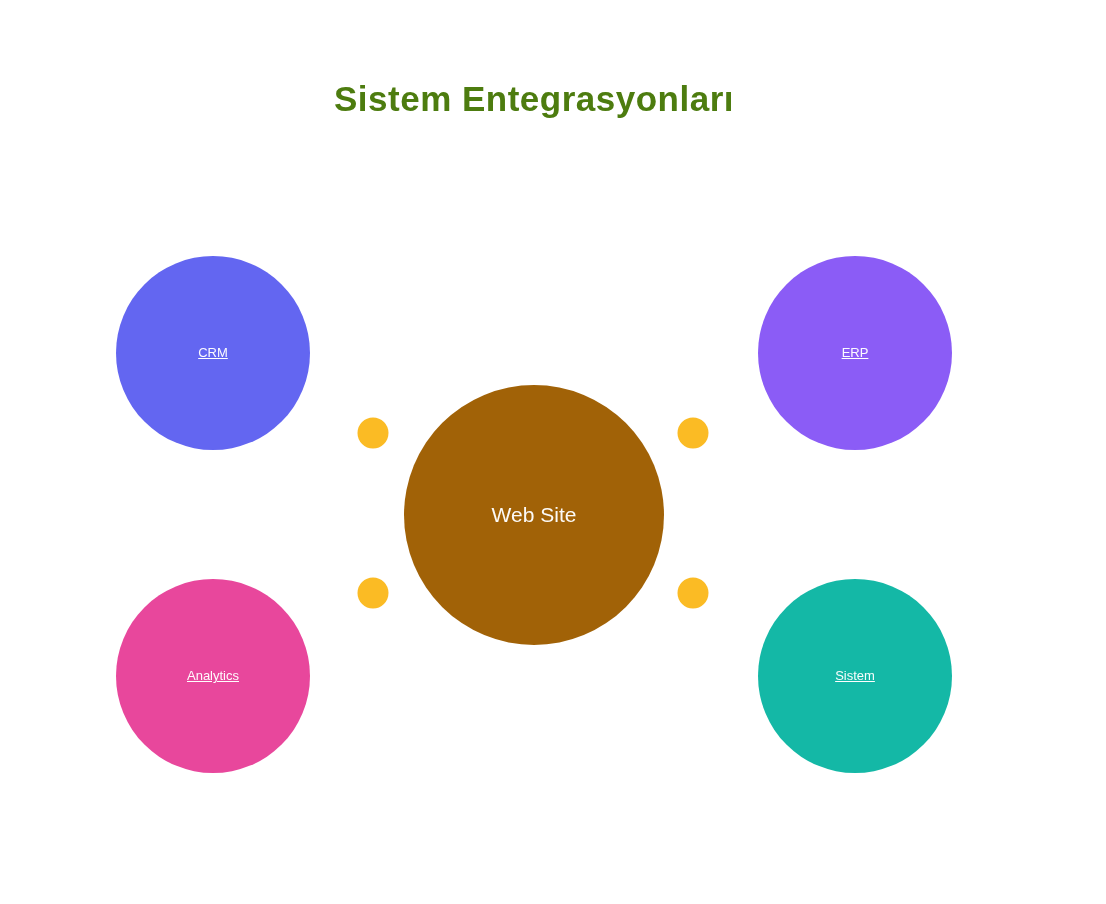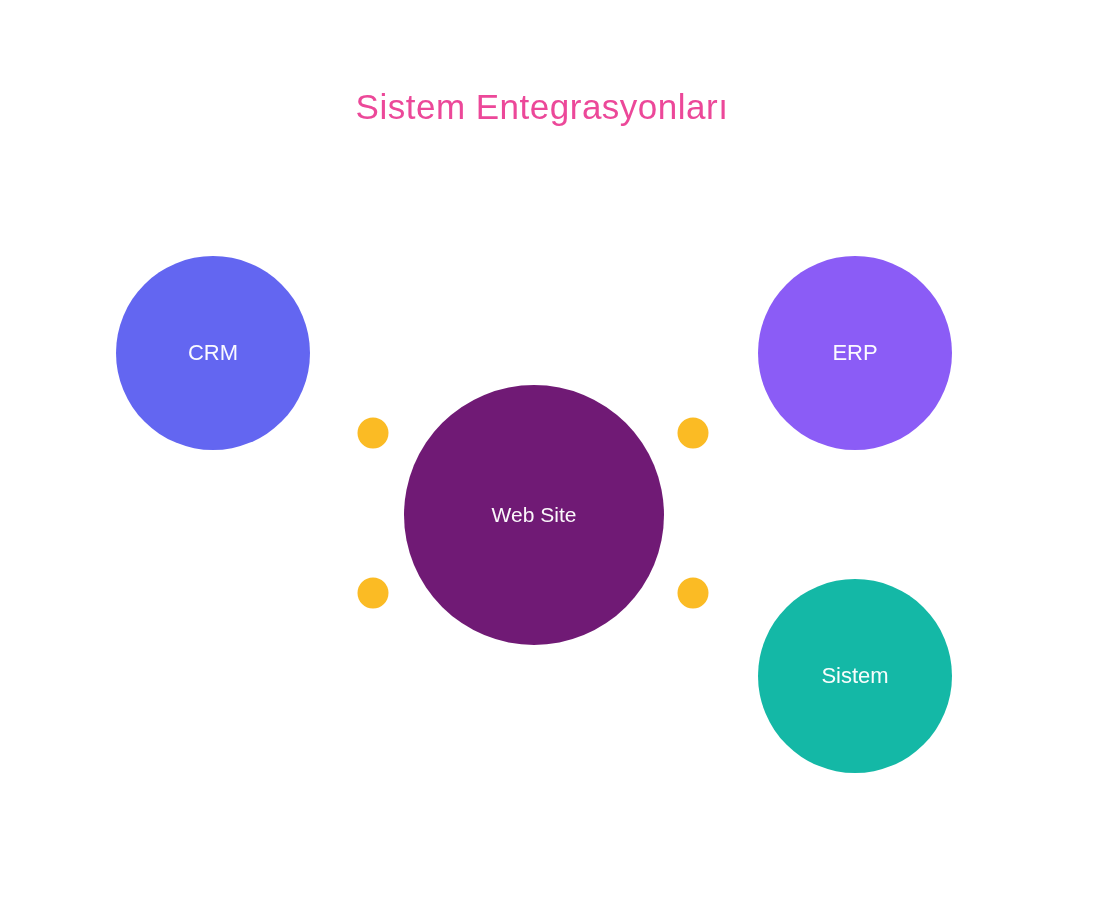--- a/index.html
+++ b/index.html
@@ -13,24 +13,24 @@
     width: 1106px;
     height: 904px;
     background: #ffffff;
     overflow: hidden;
   }
   .title {
     position: absolute;
     left: 534px;
     top: 99px;
     transform: translate(-50%, -50%);
-    margin: 8px;
+    margin: 0;
     font-size: 35px;
-    font-weight: 400;
-    color: #ec4899;
+    font-weight: 700;
+    color: #4d7c0f;
     letter-spacing: 0.5px;
     white-space: nowrap;
   }
   .node {
     position: absolute;
     transform: translate(-50%, -50%);
     border-radius: 50%;
     display: flex;
     align-items: center;
     justify-content: center;
@@ -40,21 +40,22 @@
   .node-center {
     left: 534px;
     top: 515px;
     width: 260px;
     height: 260px;
     font-size: 21px;
   }
   .node-sat {
     width: 194px;
     height: 194px;
-    font-size: 22px;
+    font-size: 13px;
+    text-decoration: underline;
   }
   .node-crm       { left: 213px; top: 353px; }
   .node-erp       { left: 855px; top: 353px; justify-content: center; }
   .node-analytics { left: 213px; top: 676px; }
   .node-payment   { left: 855px; top: 676px; }
   .node-label {
     color: rgba(255, 255, 255, 0.97);
     line-height: 1.2;
   }
   .dot {
@@ -69,32 +70,35 @@
   .dot-bl { left: 373px; top: 593px; }
   .dot-br { left: 693px; top: 593px; }
 </style>
 </head>
 <body>
 
 <div class="canvas">
 
   <h1 class="title">Sistem Entegrasyonları</h1>
 
-  <div class="node node-center" style="background: #701a75;">
+  <div class="node node-center" style="background: #a16207;">
     <span class="node-label">Web Site</span>
   </div>
 
   <div class="node node-sat node-crm" style="background: rgb(99, 102, 241);">
     <span class="node-label">CRM</span>
   </div>
 
   <div class="node node-sat node-erp" style="background: rgb(139, 92, 246);">
     <span class="node-label">ERP</span>
   </div>
 
+  <div class="node node-sat node-analytics" style="background: rgb(232, 71, 156);">
+    <span class="node-label">Analytics</span>
+  </div>
 
   <div class="node node-sat node-payment" style="background: rgb(20, 184, 166);">
     <span class="node-label">Sistem</span>
   </div>
 
   <div class="dot dot-tl" style="background: rgb(251, 187, 36);"></div>
 
   <div class="dot dot-tr" style="background: rgb(251, 187, 36);"></div>
 
   <div class="dot dot-bl" style="background: rgb(251, 187, 36);"></div>

